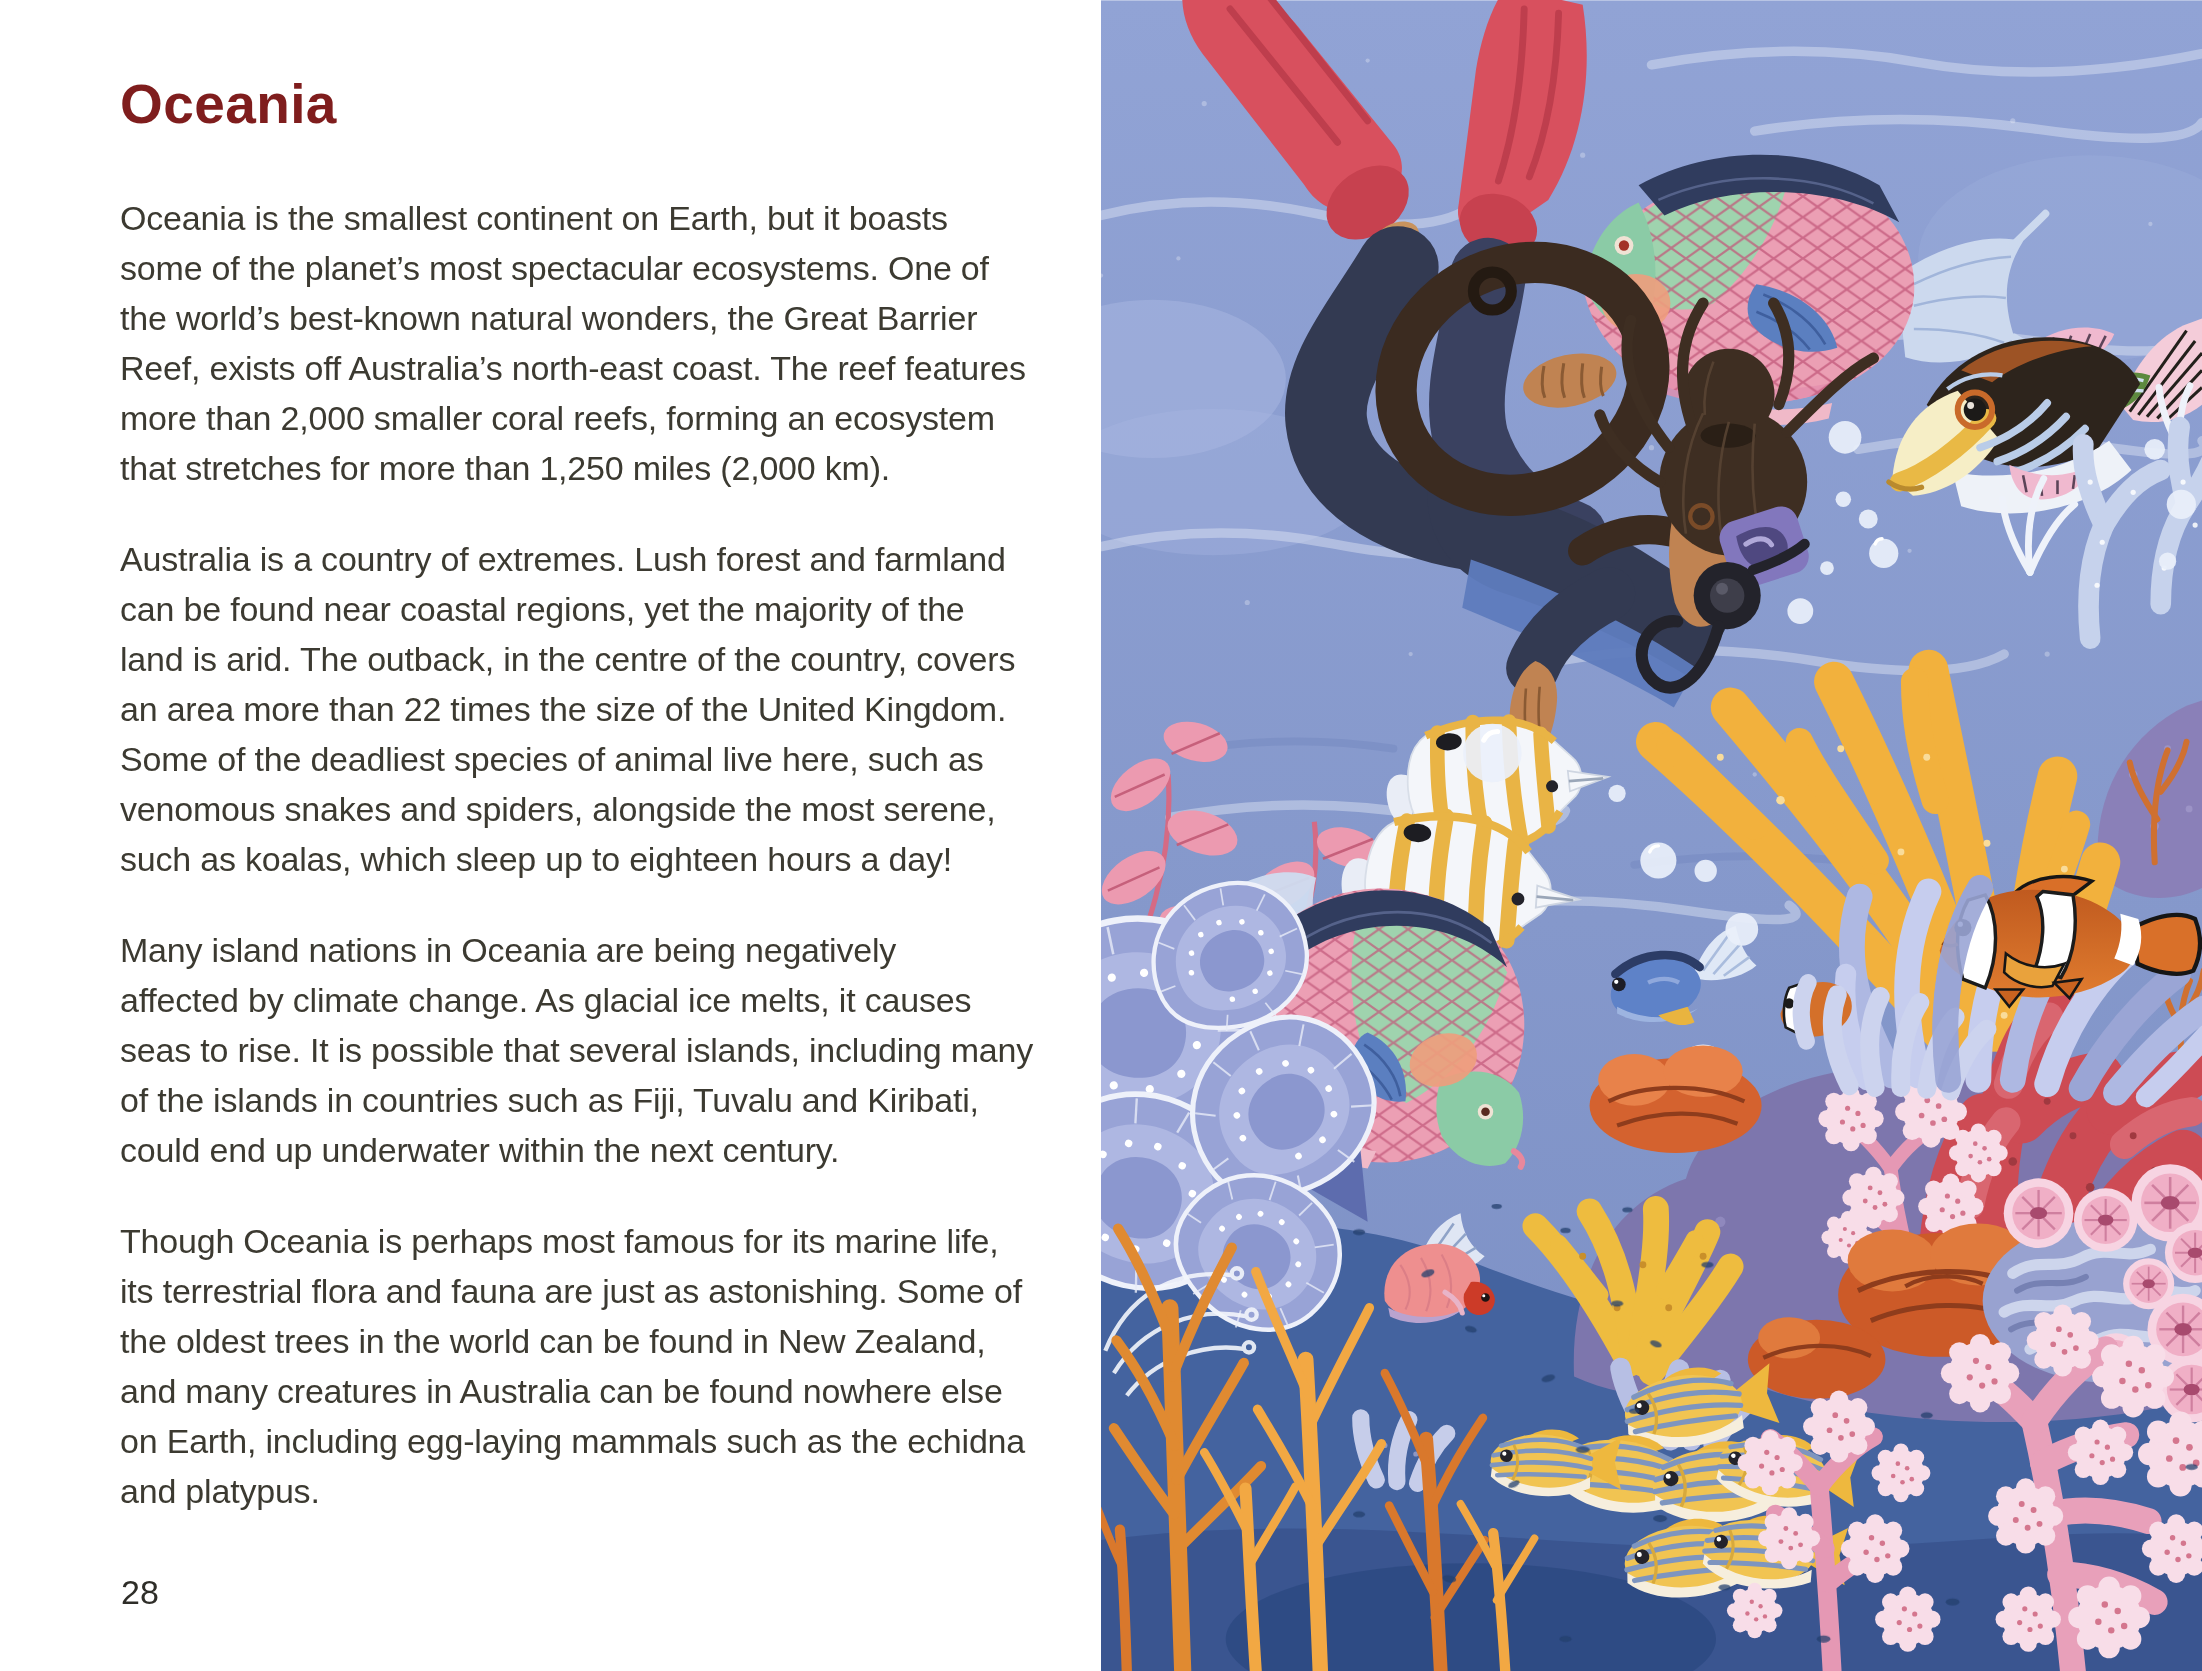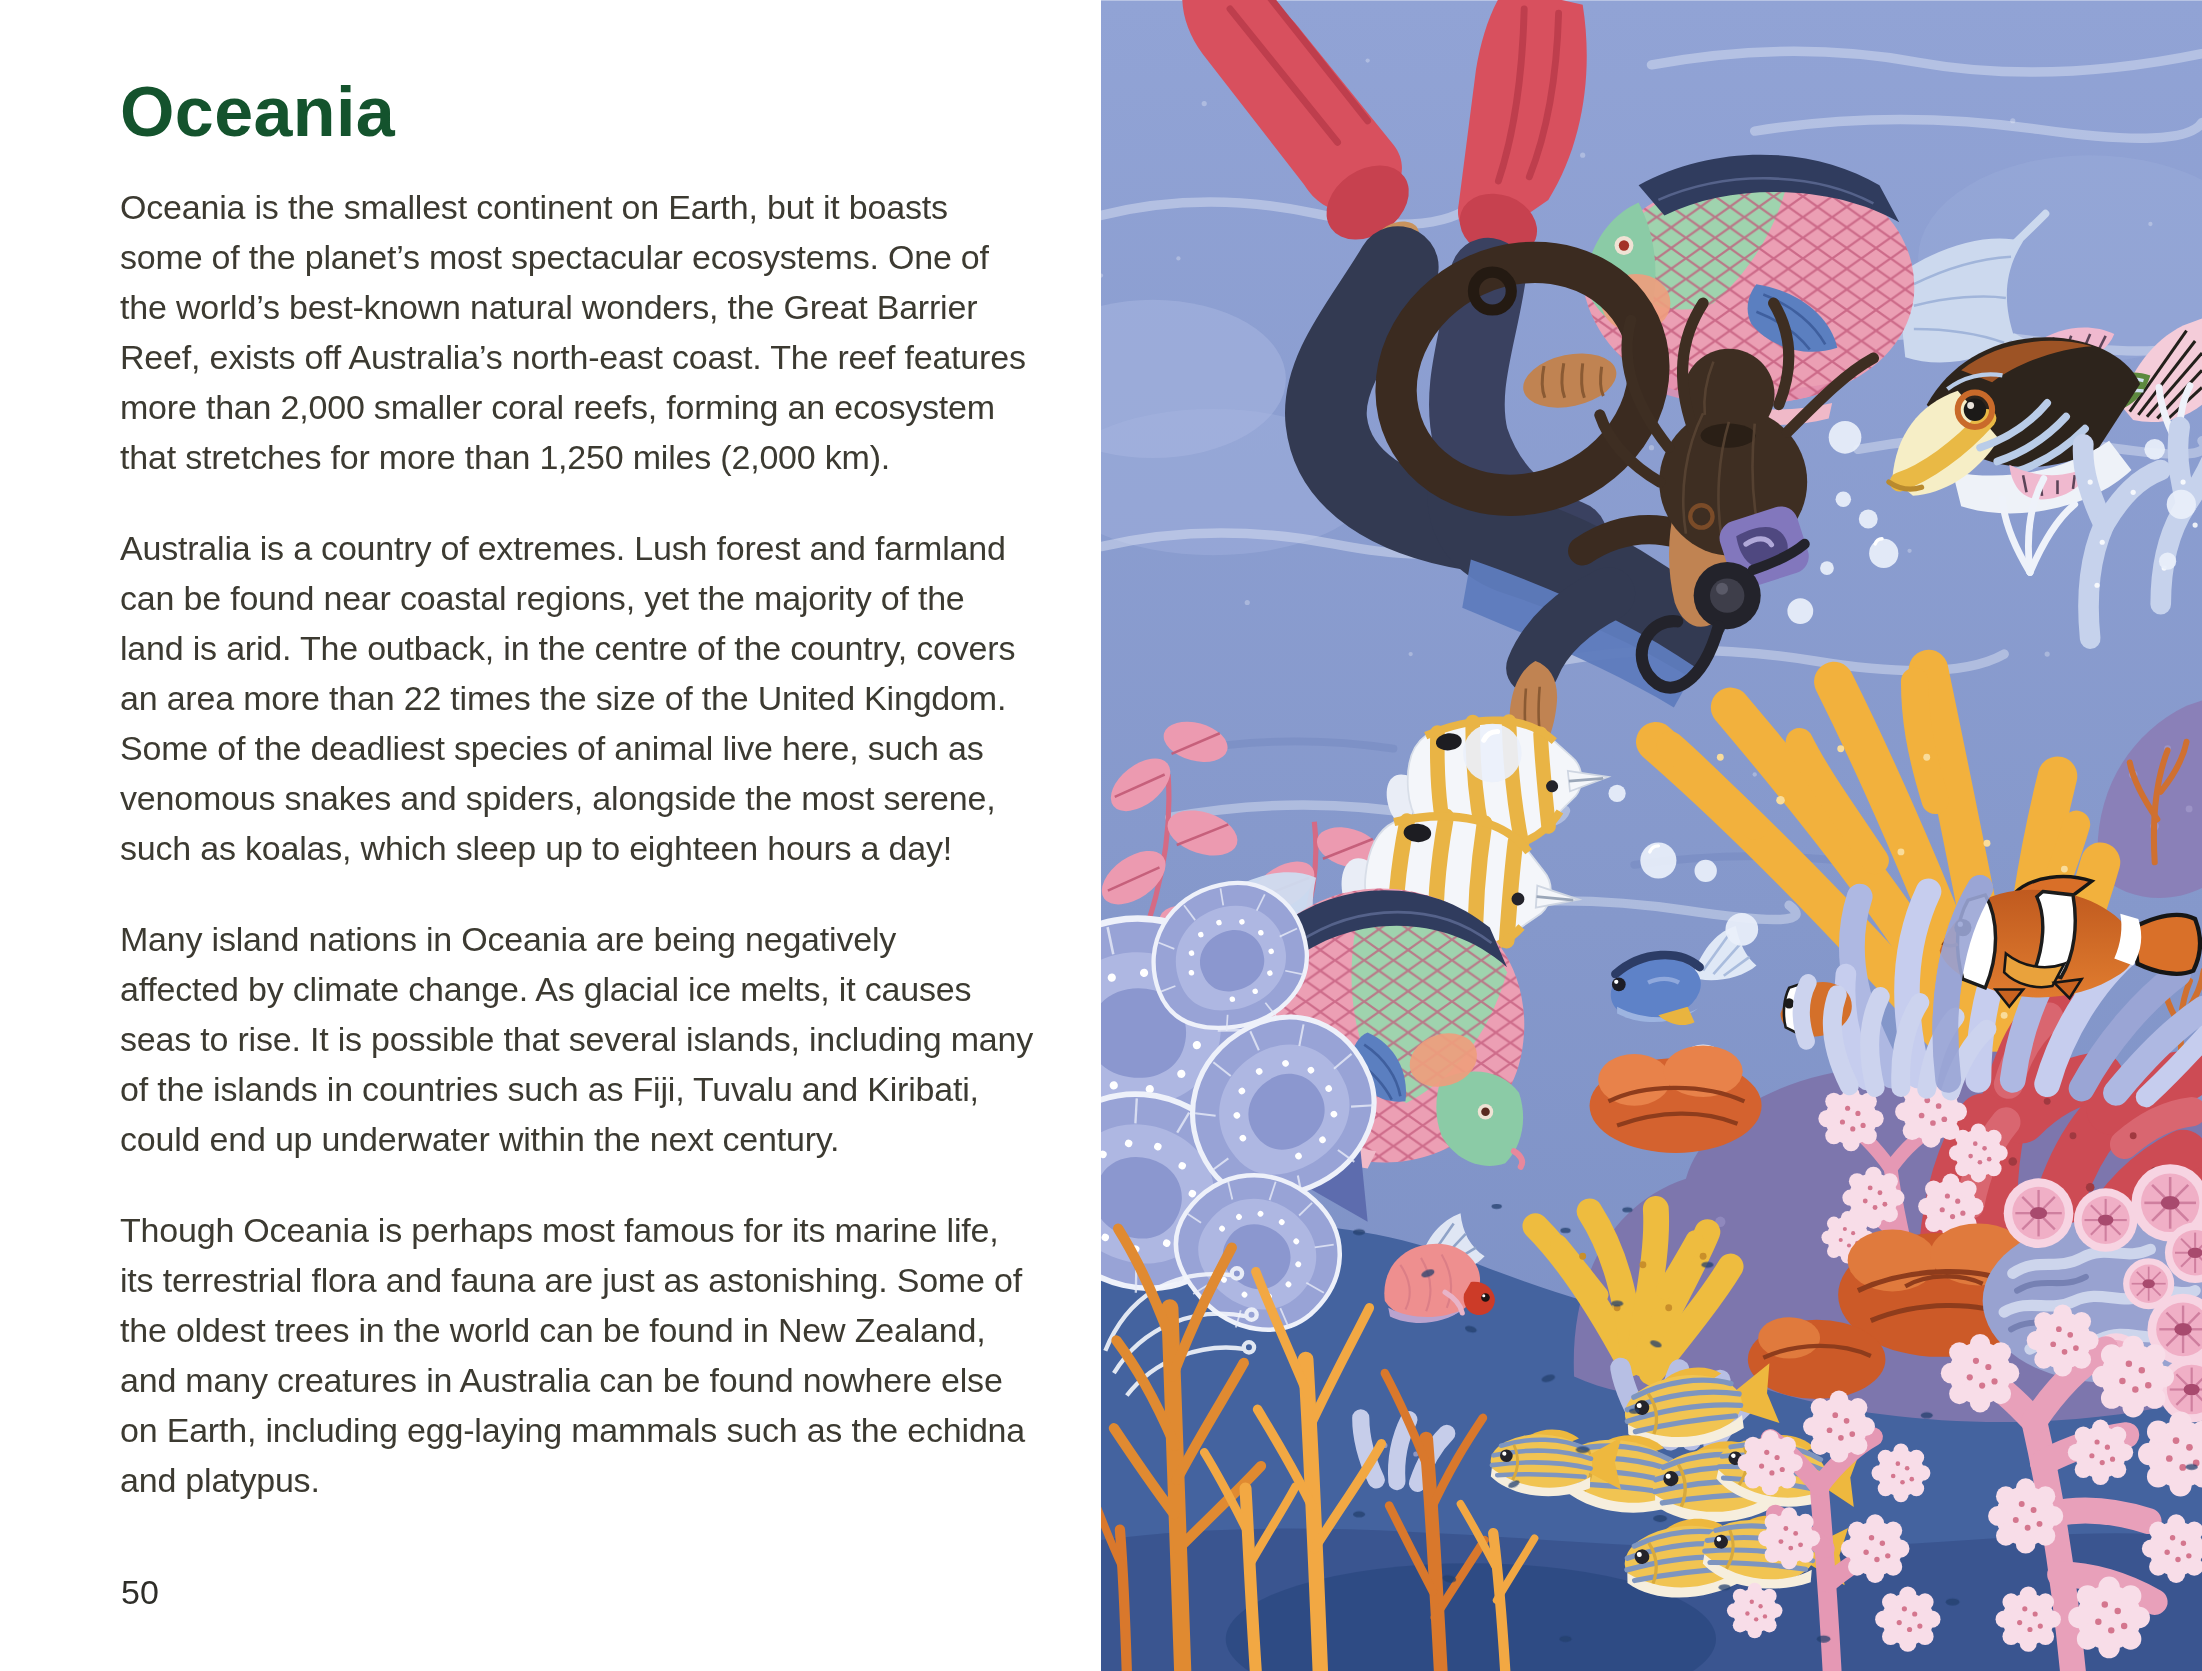--- a/index.html
+++ b/index.html
@@ -2,21 +2,21 @@
 <html style="font-size:13.8px"><head>
 <meta charset="utf-8">
 <style>
   html,body{margin:0;padding:0;}
   body{
     width:2203px;height:1672px;position:relative;background:#ffffff;
     font-family:"Liberation Sans", sans-serif;overflow:hidden;
   }
   .text-col{position:absolute;left:120px;top:72px;width:972px;color:#3a382f;}
   .page-title{
-    font-size:70px;font-weight:700;color:#14532d;margin:0 0 30px 0;
+    font-size:55px;font-weight:700;color:#7f1d1d;margin:0 0 57px 0;
     letter-spacing:0.4px;
   }
   .para{
     font-size:34px;line-height:50px;margin:0 0 41px 0;white-space:pre;
     color:#3c3a31;letter-spacing:-0.2px;
   }
   .page-number{
     position:absolute;left:121px;top:1573px;font-size:34px;color:#2e2d28;
   }
   .illustration{
@@ -47,21 +47,21 @@
 seas to rise. It is possible that several islands, including many
 of the islands in countries such as Fiji, Tuvalu and Kiribati,
 could end up underwater within the next century.</p>
   <p class="para">Though Oceania is perhaps most famous for its marine life,
 its terrestrial flora and fauna are just as astonishing. Some of
 the oldest trees in the world can be found in New Zealand,
 and many creatures in Australia can be found nowhere else
 on Earth, including egg-laying mammals such as the echidna
 and platypus.</p>
 </div>
-<div class="page-number">50</div>
+<div class="page-number">28</div>
 
 <div class="illustration">
 <svg viewBox="0 0 1280 1943" xmlns="http://www.w3.org/2000/svg">
   <defs>
     <linearGradient id="waterG" x1="0" y1="0" x2="0" y2="1">
       <stop offset="0" stop-color="#91A3D5"></stop>
       <stop offset="0.55" stop-color="#8598CB"></stop>
       <stop offset="1" stop-color="#7A8EC4"></stop>
     </linearGradient>
     <linearGradient id="clownG" x1="0" y1="0" x2="0" y2="1">

